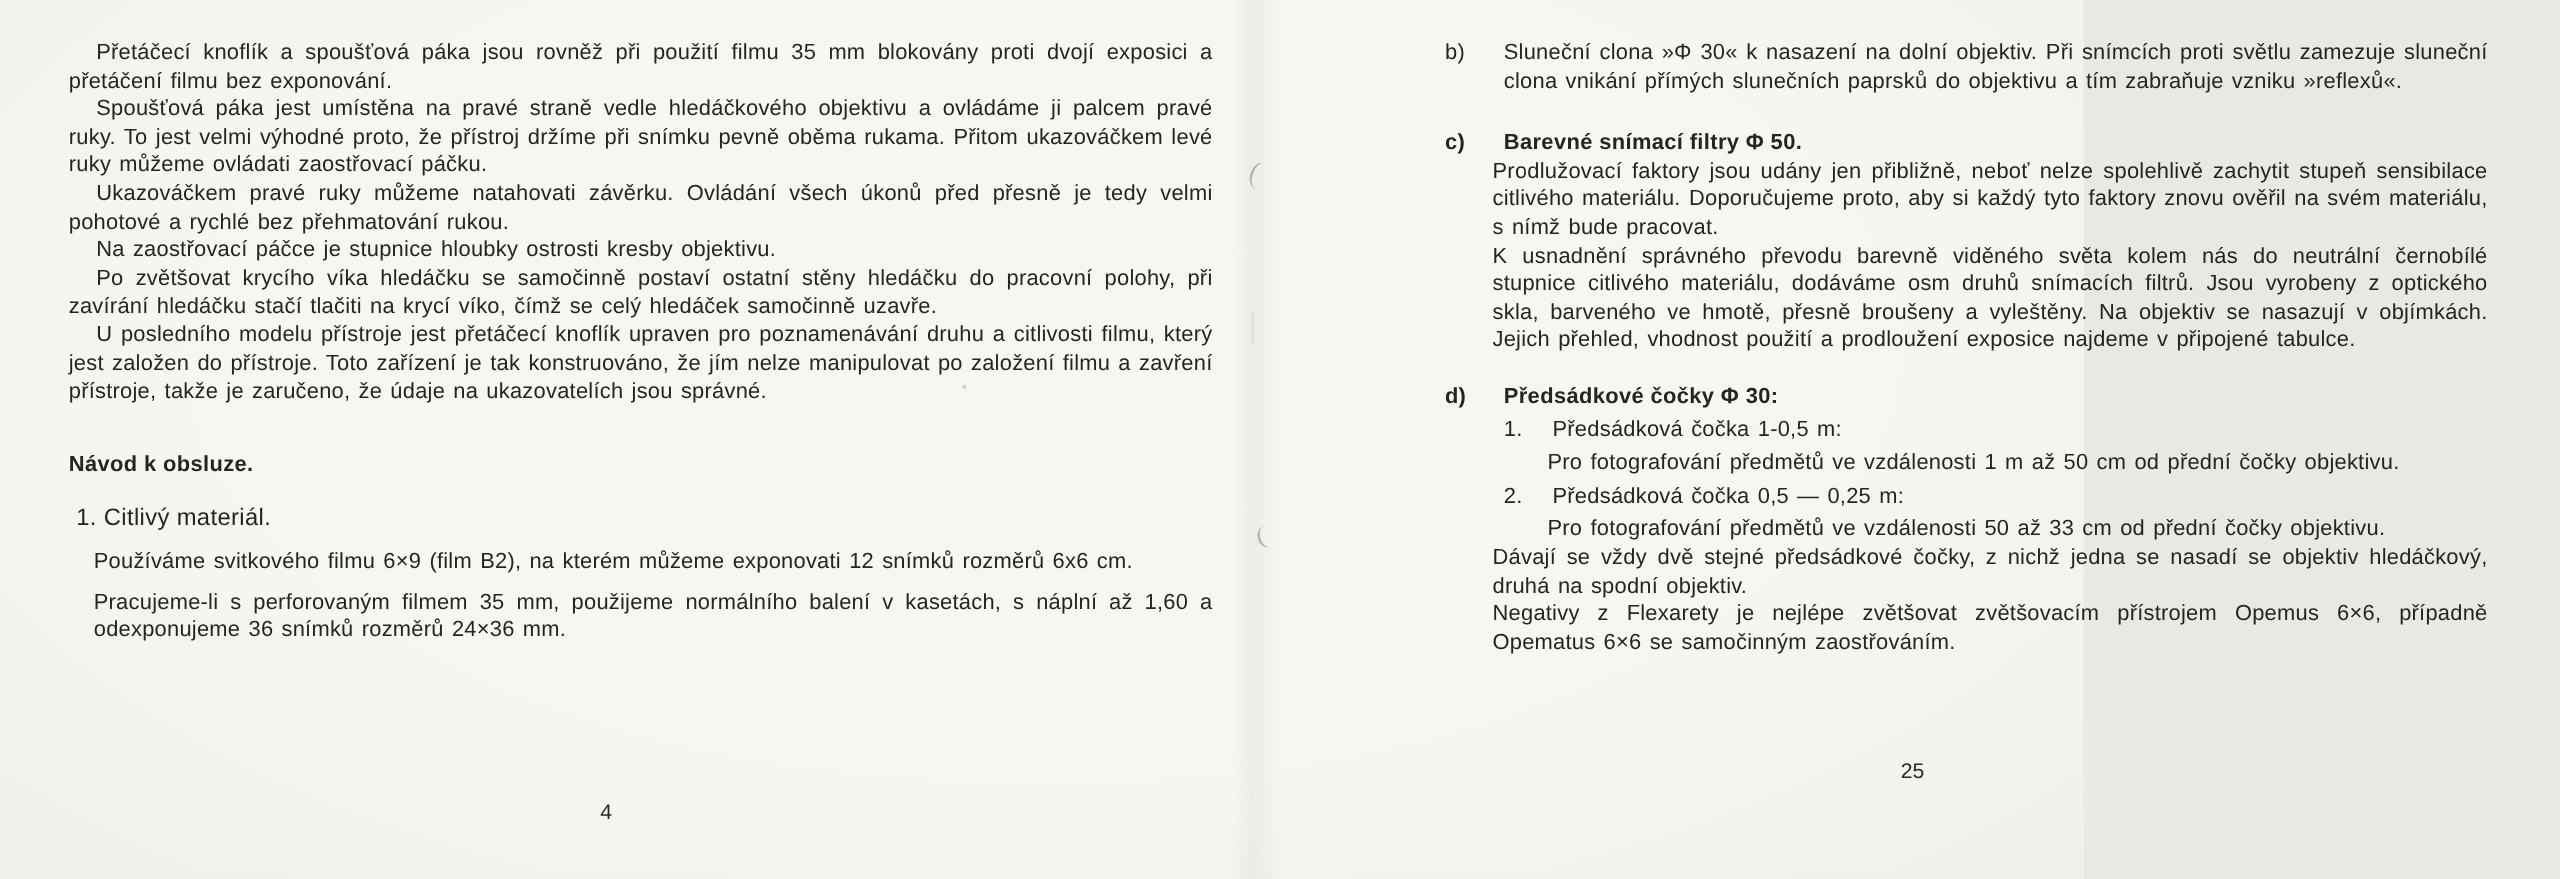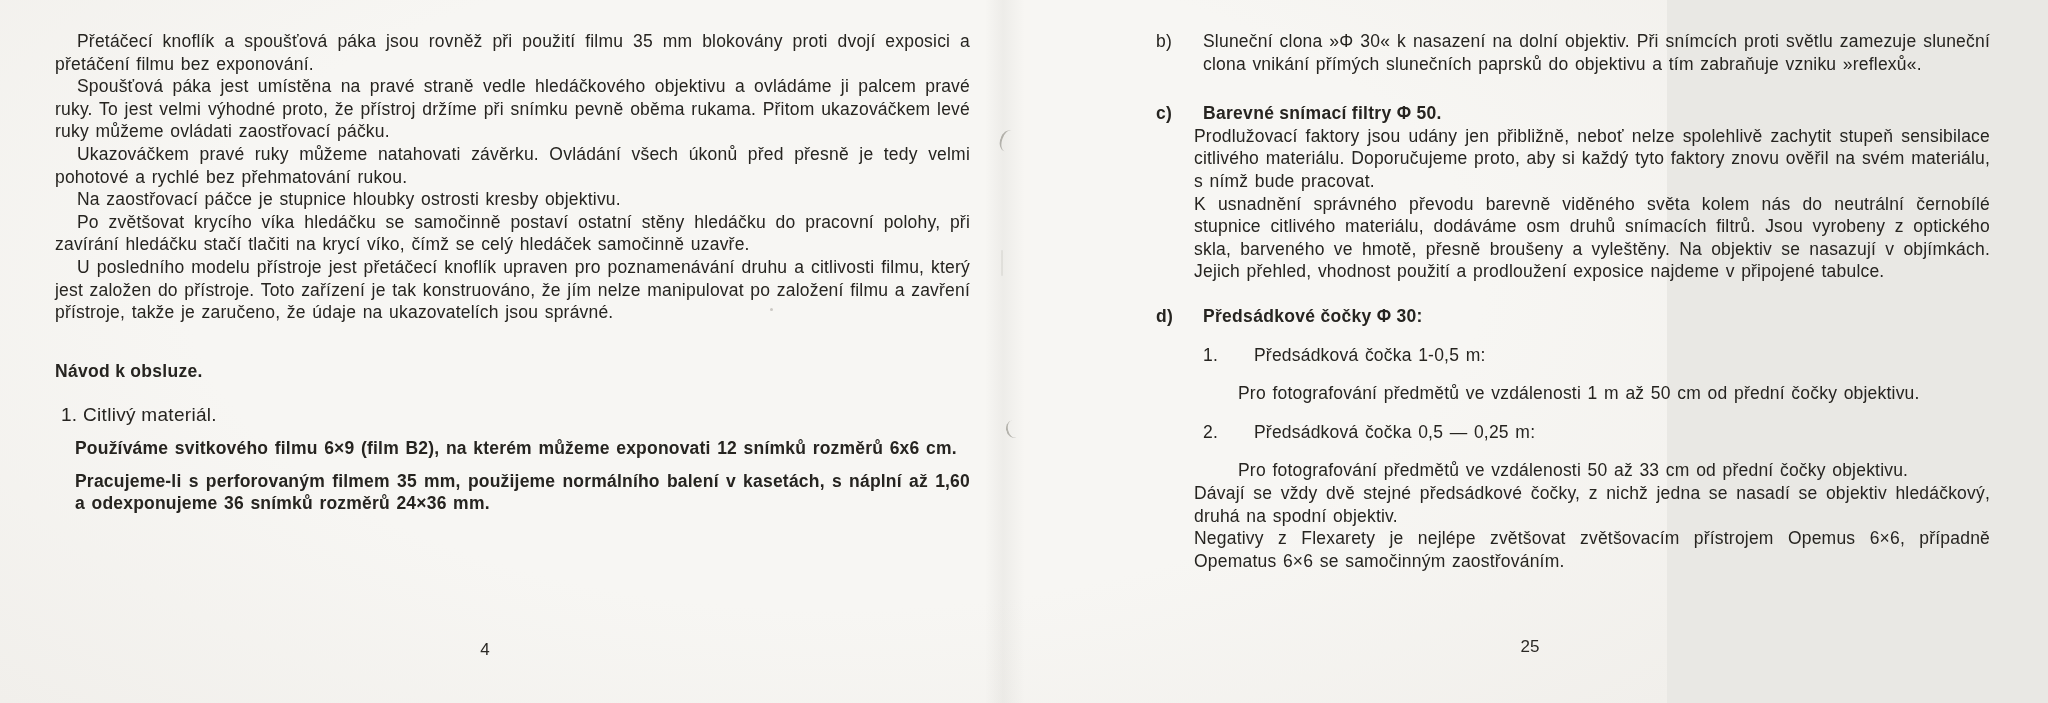--- a/index.html
+++ b/index.html
@@ -32,40 +32,40 @@
   .page{position:absolute;top:30px;font-size:17.5px;line-height:22.6px;letter-spacing:0.2px;}
   .page-left{left:55px;width:915px;}
   .page-right{left:1158px;width:832px;}
 
   p.para{margin:0;word-spacing:1.5px;}
   .just{text-align:justify;text-align-last:left;}
   .ind{text-indent:22px;}
 
   .h-section{font-size:17.5px;line-height:22.6px;margin:36px 0 0 0;font-weight:700;letter-spacing:0.3px;}
   .h-sub{font-size:19px;line-height:22.6px;margin:22px 0 0 6px;font-weight:400;letter-spacing:0.3px;}
-  .subblock{margin-left:20px;font-weight:bold;}
+  .subblock{margin-left:20px;}
   .subblock p.para{margin-top:10px;}
 
   .pagenum{position:absolute;font-size:17px;color:#2b2925;}
   .pagenum-left{left:460px;top:640px;width:50px;text-align:center;}
-  .pagenum-right{left:1500px;top:637px;width:60px;text-align:center;}
+  .pagenum-right{left:1500px;top:607px;width:60px;text-align:center;}
 
   
   .item{position:relative;margin:0;}
   .item .lbl{position:absolute;left:-2px;top:0;}
   .item .lbl.bold{font-weight:700;}
   .item-b .body{margin-left:45px;}
   .item-head{font-size:17.5px;line-height:22.6px;margin:0 0 0 45px;font-weight:700;letter-spacing:0.3px;}
   .item-c{margin-top:27px;}
   .item-d{margin-top:22px;}
   .item-body p.para{margin-left:36px;}
   .dlist{margin-left:45px;}
   .dlist-item{position:relative;padding-left:35px;}
   .dlist-item .num{position:absolute;left:0;top:0;}
-  .dlist-item .li-title{margin:16px;word-spacing:1.5px;}
+  .dlist-item .li-title{margin:4px;word-spacing:1.5px;}
   .tail p.para{margin-left:36px;}
 </style>
 </head>
 <body>
 
 <div class="spread">
 
   <div class="gutter"></div>
   <div class="crease crease-top"></div>
   <div class="crease crease-bottom"></div>

